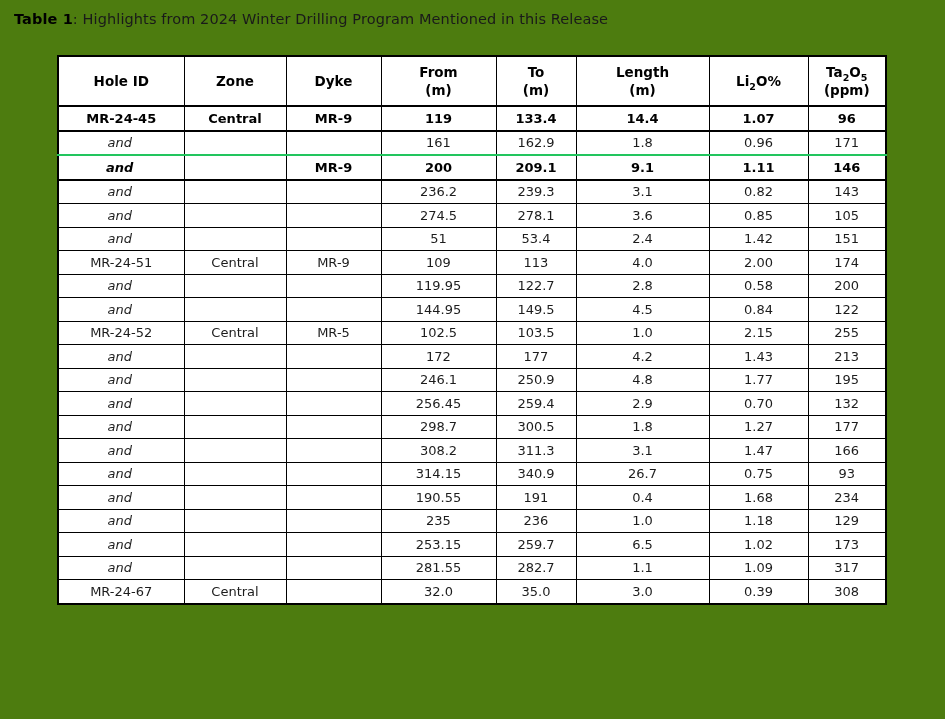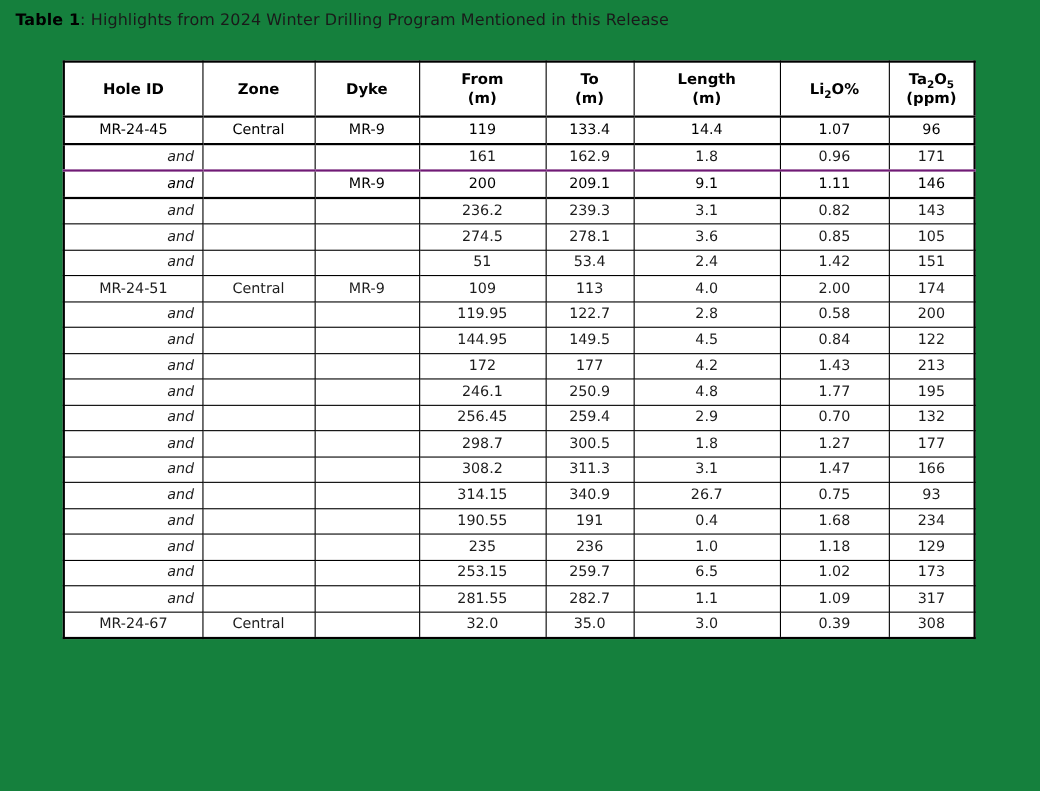--- a/index.html
+++ b/index.html
@@ -4,21 +4,21 @@
 <style>
   html, body { margin: 0; padding: 0; }
   body {
     width: 945px; height: 719px;
     background: #ffffff;
     font-family: "DejaVu Sans", "Liberation Sans", sans-serif;
     color: #1c1c1c;
     position: relative;
     overflow: hidden;
   }
-  .page { position: absolute; inset: 0; background: #15803d; }
+  .page { position: absolute; inset: 0; background: #4d7c0f; }
 
   .title {
     position: absolute;
     left: 14px; top: 11px;
     font-size: 14.5px;
     color: #1a1a1a;
     letter-spacing: 0.1px;
     white-space: nowrap;
   }
   .title b { font-weight: 700; color: #000; }
@@ -54,28 +54,27 @@
   tbody td {
     height: 22.5px;
     font-size: 13px;
     text-align: center;
     vertical-align: middle;
     padding: 0 4px;
     color: #1c1c1c;
     line-height: 1;
   }
   tr.hl td {
-    font-weight: 400;
+    font-weight: 700;
     color: #000;
-    border-top: 2px solid #701a75;
+    border-top: 2px solid #22c55e;
     border-bottom: 2px solid #000;
   }
   td.and {
     font-style: italic;
-    text-align: right;
     padding-right: 7px;
     font-weight: 400;
     color: #1c1c1c;
   }
 </style>
 </head>
 <body>
 
 <div class="page">
 
@@ -205,20 +204,30 @@
           <td class="and">and</td>
           <td></td>
           <td></td>
           <td>144.95</td>
           <td>149.5</td>
           <td>4.5</td>
           <td>0.84</td>
           <td>122</td>
         </tr>
         <tr>
+          <td>MR-24-52</td>
+          <td>Central</td>
+          <td>MR-5</td>
+          <td>102.5</td>
+          <td>103.5</td>
+          <td>1.0</td>
+          <td>2.15</td>
+          <td>255</td>
+        </tr>
+        <tr>
           <td class="and">and</td>
           <td></td>
           <td></td>
           <td>172</td>
           <td>177</td>
           <td>4.2</td>
           <td>1.43</td>
           <td>213</td>
         </tr>
         <tr>

